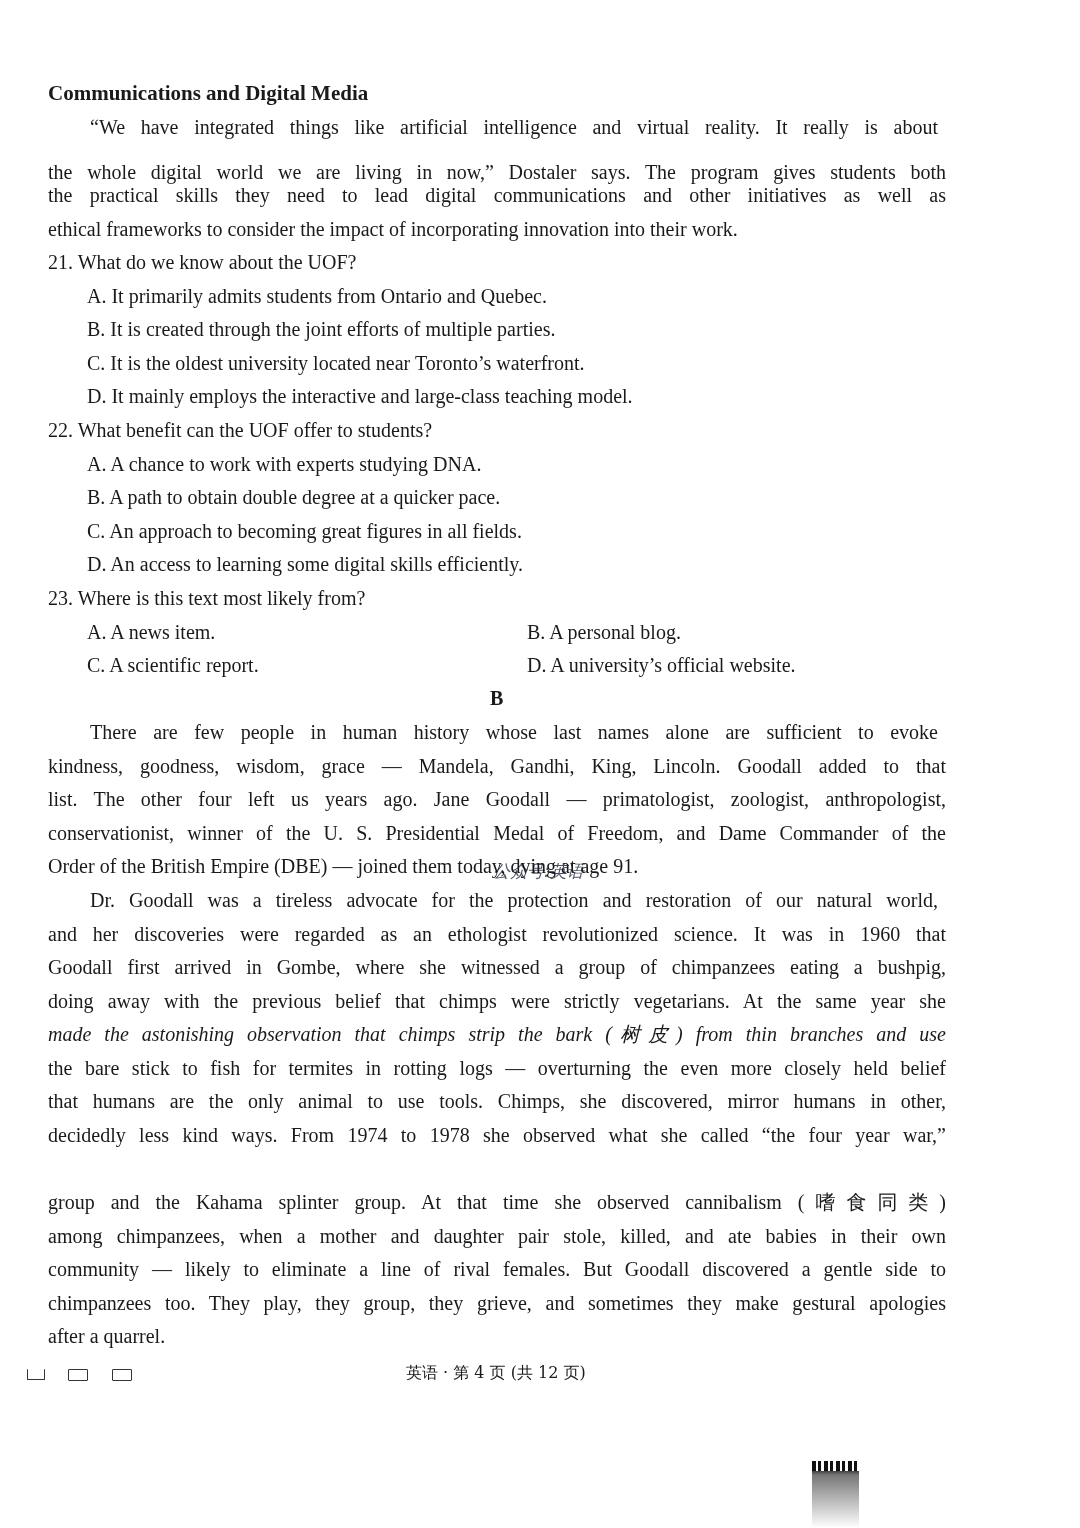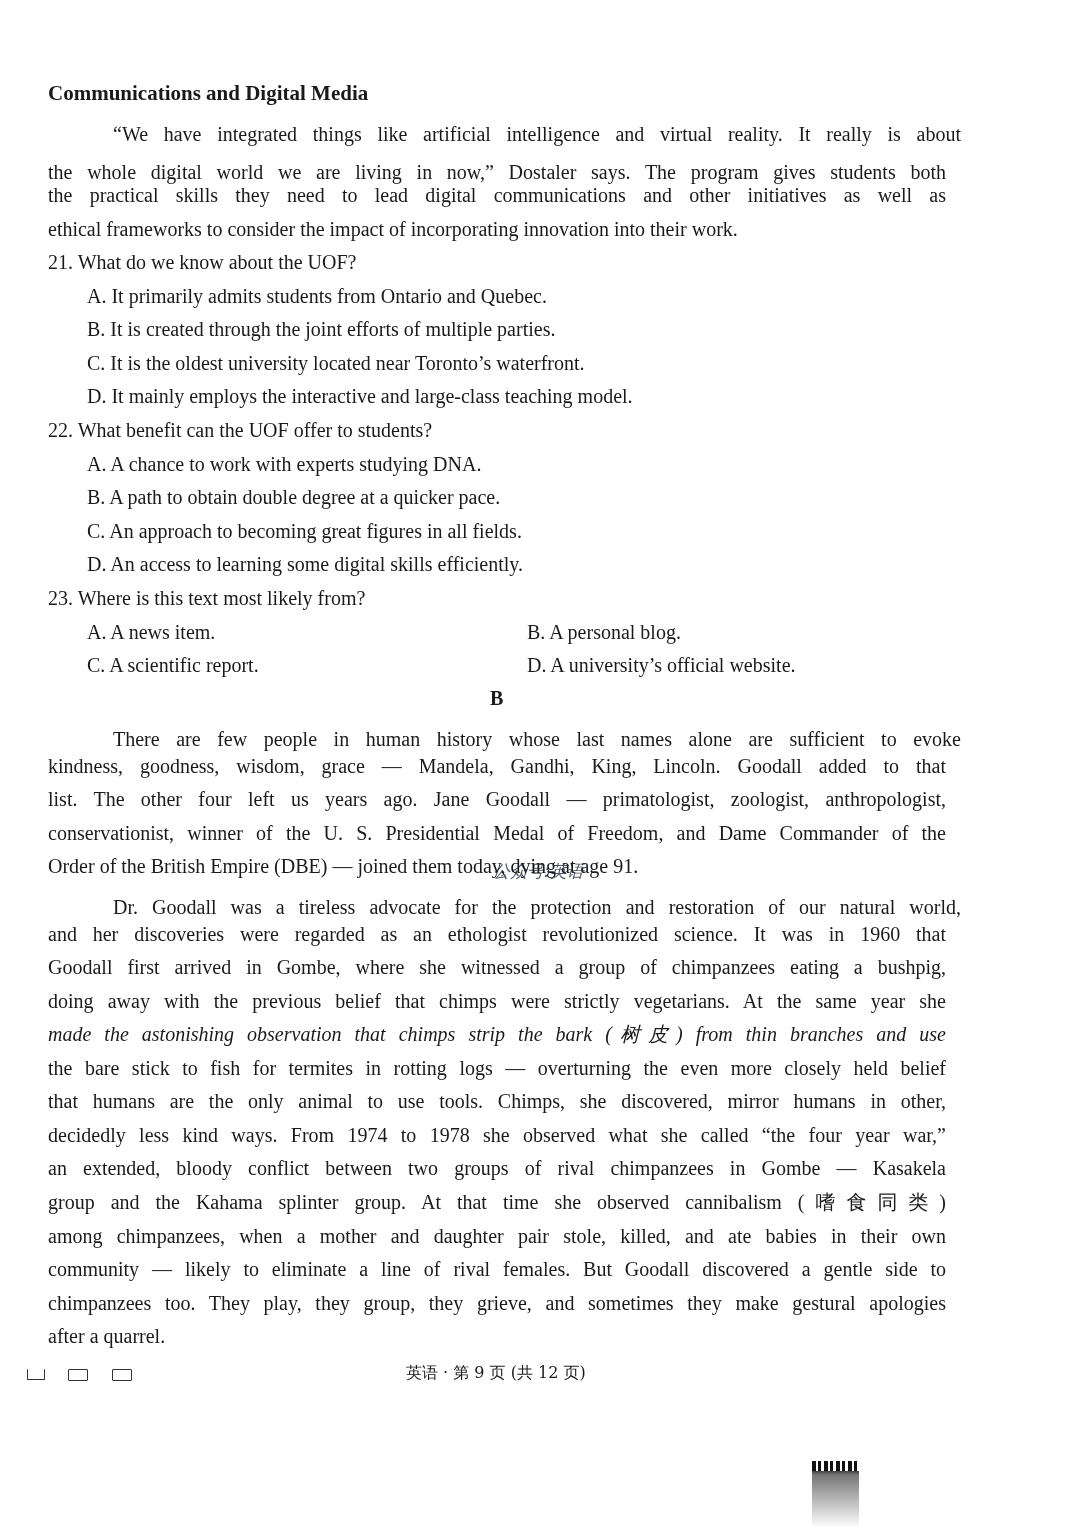--- a/index.html
+++ b/index.html
@@ -3,21 +3,21 @@
   <meta charset="utf-8">
   <style>
     html, body { margin: 0; padding: 0; background: #ffffff; }
     body { width: 1080px; height: 1528px; position: relative; overflow: hidden;
            font-family: "Liberation Serif", "DejaVu Serif", serif; color: #1a1a1a; }
     .page { position: absolute; left: 0; top: 0; width: 914px; height: 1528px; }
     .line { position: absolute; left: 48px; width: 898px; font-size: 20px; line-height: 24px;
             white-space: nowrap; }
     .just { text-align: justify; text-align-last: justify; white-space: normal; }
     .heading { font-weight: bold; font-size: 21px; }
-    .indent { left: 113px; width: 848px; margin-top: 7px; }
+    .indent { left: 90px; width: 848px; }
     .opt { left: 87px; }
     .opt2 { left: 527px; }
     .section-letter { position: absolute; left: 490px; font-weight: bold; font-size: 20px; }
     .footer { position: absolute; top: 1363px; font-size: 16px; font-family: "DejaVu Serif", serif; }
     .box { position: absolute; top: 1369px; height: 10px; border: 1.5px solid #333; border-radius: 1px; }
     .box.open { border-top: none; }
     .qr { position: absolute; left: 812px; top: 1461px; width: 47px; height: 67px;
           background: linear-gradient(to bottom, #222 0px, #222 8px, #777 14px, #bbb 40px, #fff 67px); }
     .qr-top { position: absolute; left: 812px; top: 1461px; width: 47px; height: 10px;
               background: repeating-linear-gradient(90deg, #111 0 4px, #fff 4px 6px, #111 6px 9px, #fff 9px 12px); }
@@ -108,27 +108,26 @@
   <div class="watermark">公众号:英语</div>
 
   <div class="line indent just" style="top:888px;">Dr. Goodall was a tireless advocate for the protection and restoration of our natural world,</div>
   <div class="line just" style="top:922px;">and her discoveries were regarded as an ethologist revolutionized science. It was in 1960 that</div>
   <div class="line just" style="top:955px;">Goodall first arrived in Gombe, where she witnessed a group of chimpanzees eating a bushpig,</div>
   <div class="line just" style="top:989px;">doing away with the previous belief that chimps were strictly vegetarians. At the same year she</div>
   <div class="line just" style="top:1022px;font-style:italic;">made the astonishing observation that chimps strip the bark (树皮) from thin branches and use</div>
   <div class="line just" style="top:1056px;">the bare stick to fish for termites in rotting logs — overturning the even more closely held belief</div>
   <div class="line just" style="top:1089px;">that humans are the only animal to use tools. Chimps, she discovered, mirror humans in other,</div>
   <div class="line just" style="top:1123px;">decidedly less kind ways. From 1974 to 1978 she observed what she called “the four year war,”</div>
-  <div class="line just" style="top:1156px;">an extended, bloody conflict between two groups of rival chimpanzees in Gombe — Kasakela</div>
   <div class="line just" style="top:1190px;">group and the Kahama splinter group. At that time she observed cannibalism (嗜食同类)</div>
   <div class="line just" style="top:1224px;">among chimpanzees, when a mother and daughter pair stole, killed, and ate babies in their own</div>
   <div class="line just" style="top:1257px;">community — likely to eliminate a line of rival females. But Goodall discovered a gentle side to</div>
   <div class="line just" style="top:1291px;">chimpanzees too. They play, they group, they grieve, and sometimes they make gestural apologies</div>
   <div class="line" style="top:1324px;">after a quarrel.</div>
 
   <div class="box open" style="left:27px; width:16px;"></div>
   <div class="box" style="left:68px; width:18px;"></div>
   <div class="box" style="left:112px; width:18px;"></div>
-  <div class="footer" style="left:406px;">英语 · 第 9 页 (共 12 页)</div>
+  <div class="footer" style="left:406px;">英语 · 第 4 页 (共 12 页)</div>
 
   <div class="qr"></div>
   <div class="qr-top"></div>
 </div>
 
 </body></html>

